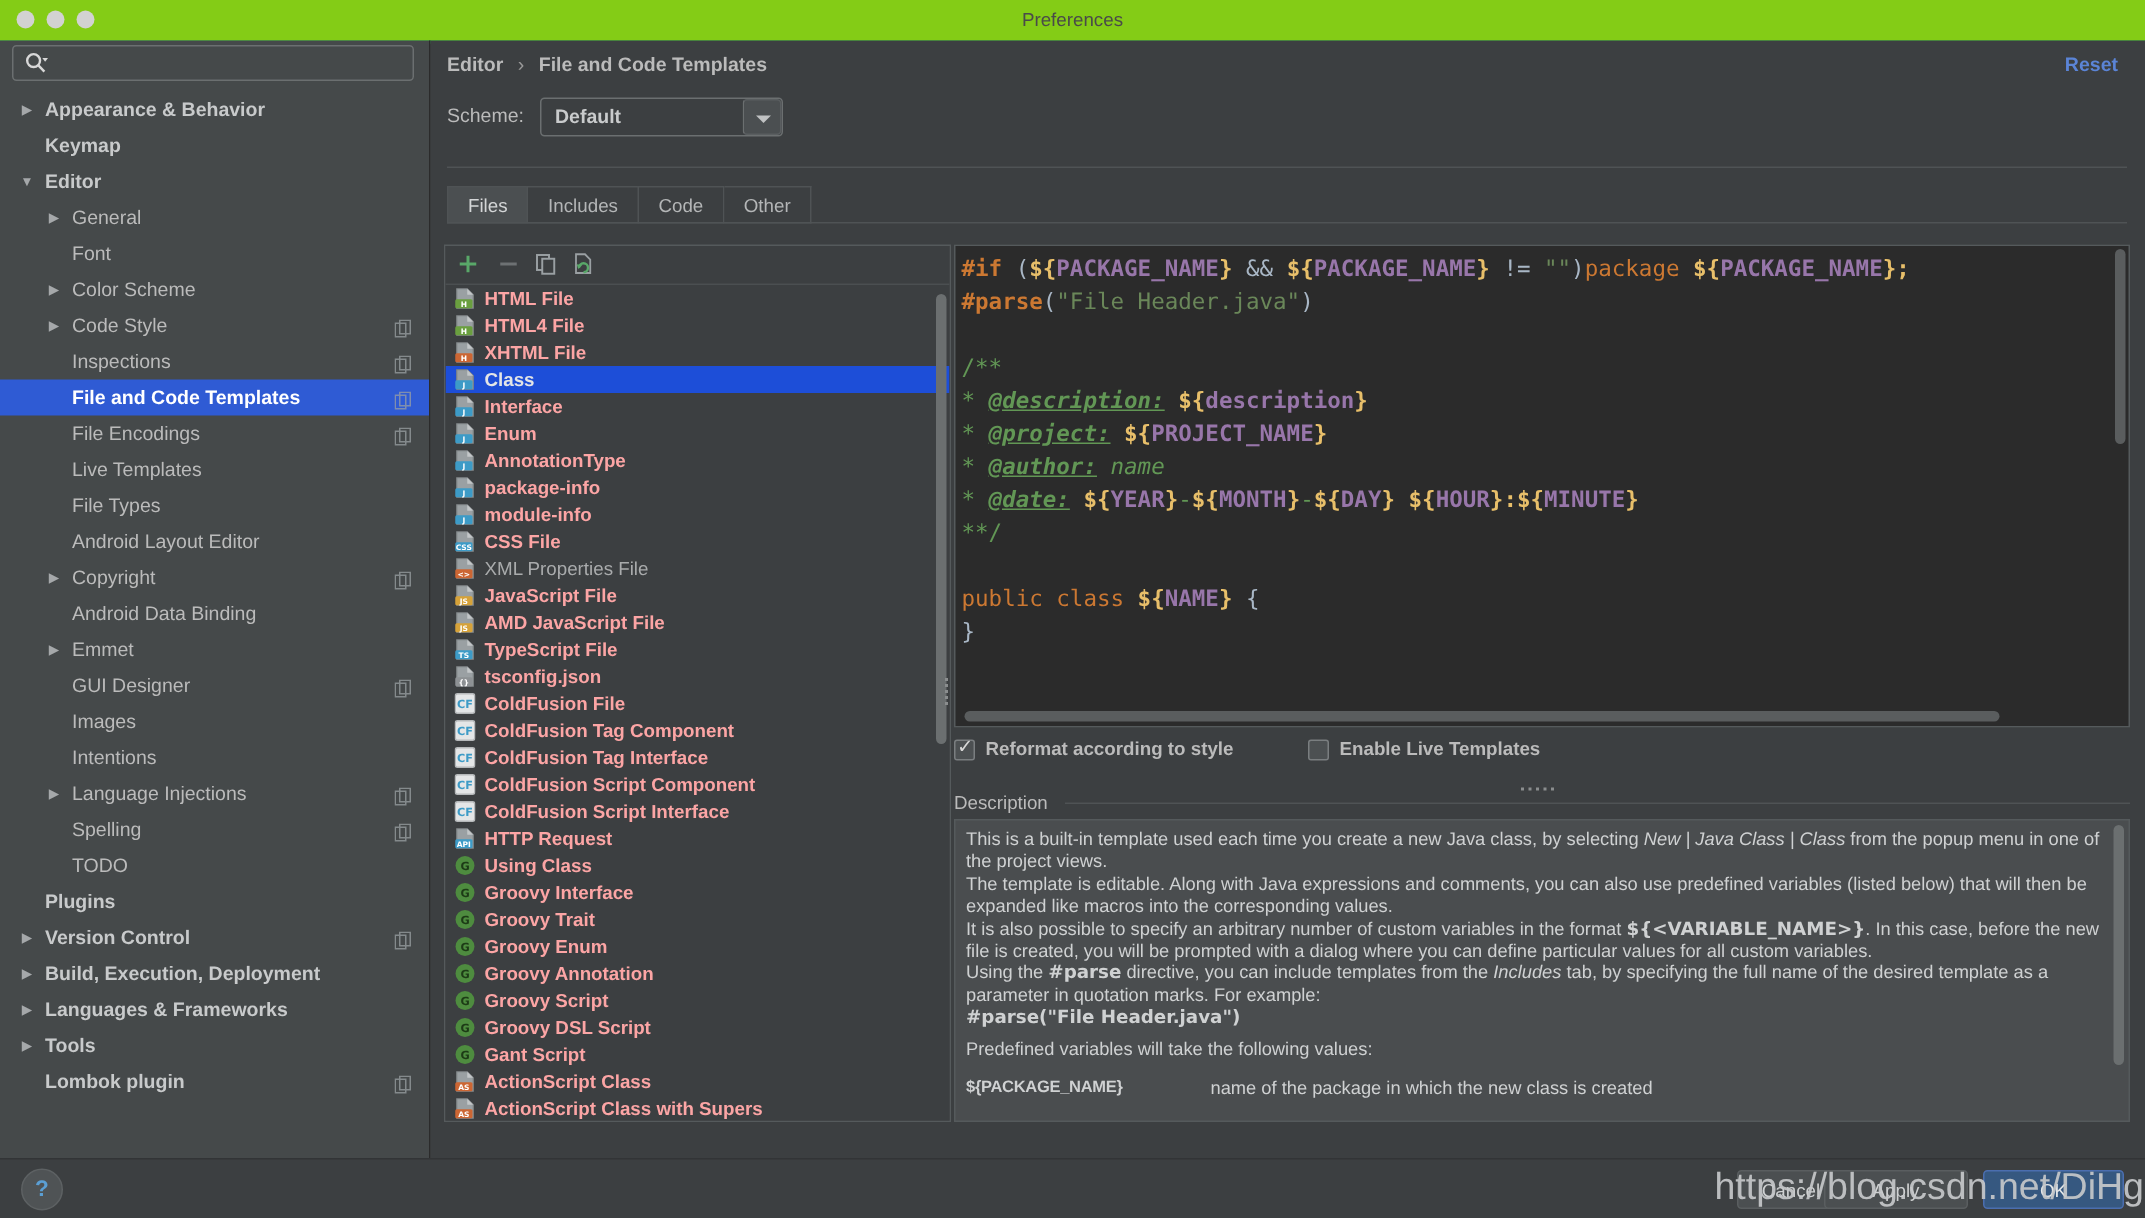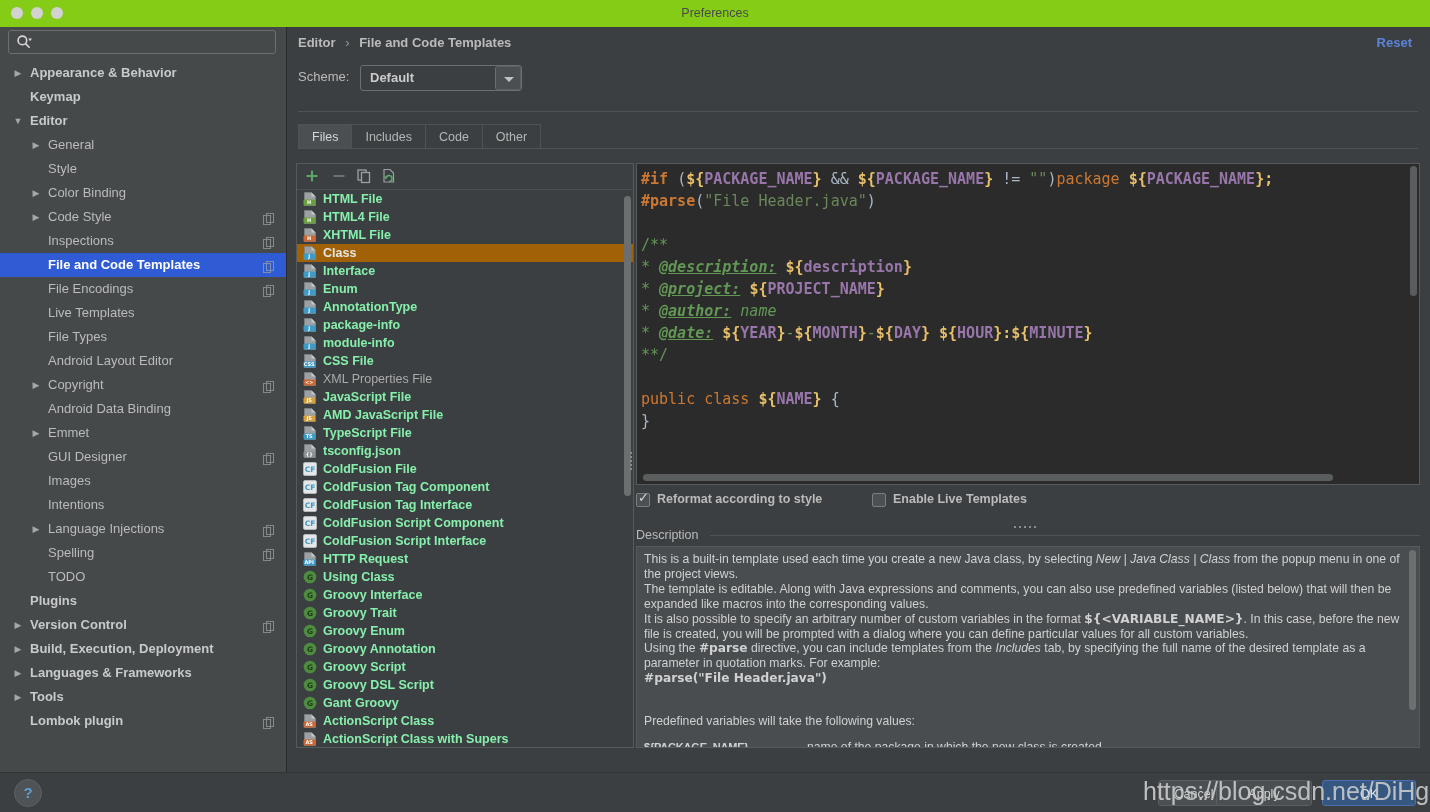--- a/index.html
+++ b/index.html
@@ -88,23 +88,23 @@
 
   
   .listpanel{
     position:absolute;left:296px;top:163px;width:338px;height:585px;
     background:#3c3f41;border:1px solid #555a5c;box-sizing:border-box;
   }
   .list-toolbar{position:absolute;left:0;top:0;width:336px;height:25px;background:#3c3f41;border-bottom:1px solid #4b4f51;}
   .tb-btn{position:absolute;top:3px;width:20px;height:19px;cursor:pointer;}
   .filelist{position:absolute;left:0;top:26px;width:336px;height:557px;overflow:hidden;background:#3c3f41;}
   .frow{position:relative;height:18px;line-height:18px;white-space:nowrap;cursor:default;}
-  .frow.sel{background:#a16207;}
+  .frow.sel{background:#1d4ed8;}
   .frow .ficon{position:absolute;left:6px;top:2px;width:14px;height:14px;}
-  .frow .flbl{position:absolute;left:26px;top:0;font-size:12.5px;font-weight:bold;color:#86efac;}
+  .frow .flbl{position:absolute;left:26px;top:0;font-size:12.5px;font-weight:bold;color:#fca5a5;}
   .frow.plain .flbl{font-weight:normal;color:#a9abac;}
   .frow.sel .flbl{color:#e3e5e6;}
   .list-scroll{
     position:absolute;right:2px;top:32px;width:7px;height:300px;
     background:#6b6f70;border-radius:4px;
   }
   .splitter{position:absolute;left:628px;top:450px;width:6px;height:26px;}
   .splitter i{display:block;width:2px;height:2px;background:#8a8d8e;margin:2px auto;}
 
   
@@ -214,25 +214,25 @@
         </div>
         <div class="trow bold">
           <span class="arrow" style="left:12px">▼</span>
           <span class="lbl" style="left:30px">Editor</span>
         </div>
         <div class="trow">
           <span class="arrow" style="left:30px">▶</span>
           <span class="lbl" style="left:48px">General</span>
         </div>
         <div class="trow">
-          <span class="lbl" style="left:48px">Style</span>
+          <span class="lbl" style="left:48px">Font</span>
         </div>
         <div class="trow">
           <span class="arrow" style="left:30px">▶</span>
-          <span class="lbl" style="left:48px">Color Binding</span>
+          <span class="lbl" style="left:48px">Color Scheme</span>
         </div>
         <div class="trow">
           <span class="arrow" style="left:30px">▶</span>
           <span class="lbl" style="left:48px">Code Style</span>
           <span class="copyico"><svg width="13" height="13" viewBox="0 0 13 13">
               <rect x="0.5" y="2.5" width="7" height="9" fill="none" stroke="#9aa0a3" stroke-width="1"></rect>
               <rect x="3.5" y="0.5" width="7" height="9" fill="none" stroke="#9aa0a3" stroke-width="1"></rect>
             </svg></span>
         </div>
         <div class="trow">
@@ -627,21 +627,21 @@
               <circle cx="7" cy="7" r="6.3" fill="#4e8c3f"></circle>
               <text x="7" y="10" font-size="7.5" font-family="DejaVu Sans" fill="#1d3b16" text-anchor="middle" font-weight="bold">G</text>
             </svg></span>
           <span class="flbl">Groovy DSL Script</span>
         </div>
         <div class="frow">
           <span class="ficon"><svg width="14" height="14" viewBox="0 0 14 14">
               <circle cx="7" cy="7" r="6.3" fill="#4e8c3f"></circle>
               <text x="7" y="10" font-size="7.5" font-family="DejaVu Sans" fill="#1d3b16" text-anchor="middle" font-weight="bold">G</text>
             </svg></span>
-          <span class="flbl">Gant Groovy</span>
+          <span class="flbl">Gant Script</span>
         </div>
         <div class="frow">
           <span class="ficon"><svg width="14" height="14" viewBox="0 0 14 14">
               <path d="M1.5 0.5h7l4 4v9h-11z" fill="#9aa0a3" stroke="#7e8385" stroke-width="0.8"></path>
               <path d="M8.5 0.5v4h4" fill="#c3c7c9"></path>
               <rect x="0.5" y="7.5" width="11.5" height="6" rx="1" fill="#cc6633"></rect>
               <text x="6.2" y="12.4" font-size="5" font-family="DejaVu Sans" fill="#ffffff" text-anchor="middle" font-weight="bold">AS</text>
             </svg></span>
           <span class="flbl">ActionScript Class</span>
         </div>
@@ -703,21 +703,21 @@
         <span>This is a built-in template used each time you create a new Java class, by selecting </span><span class="it">New | Java Class | Class</span><span> from the popup menu in one of the project views.</span>
       </div>
       <div>The template is editable. Along with Java expressions and comments, you can also use predefined variables (listed below) that will then be expanded like macros into the corresponding values.</div>
       <div>
         <span>It is also possible to specify an arbitrary number of custom variables in the format </span><span class="mono">${&lt;VARIABLE_NAME&gt;}</span><span>. In this case, before the new file is created, you will be prompted with a dialog where you can define particular values for all custom variables.</span>
       </div>
       <div>
         <span>Using the </span><span class="mono">#parse</span><span> directive, you can include templates from the </span><span class="it">Includes</span><span> tab, by specifying the full name of the desired template as a parameter in quotation marks. For example:</span>
       </div>
       <div class="mono">#parse("File Header.java")</div>
-      <div style="margin-top:28px">Predefined variables will take the following values:</div>
+      <div style="margin-top:6px">Predefined variables will take the following values:</div>
       <div class="vartable" id="vartable">
           <div class="vrow">
             <span class="vname">${PACKAGE_NAME}</span>
             <span class="vdesc">name of the package in which the new class is created</span>
           </div>
         </div>
     </div>
     <div class="desc-vscroll"></div>
   </div>
 

